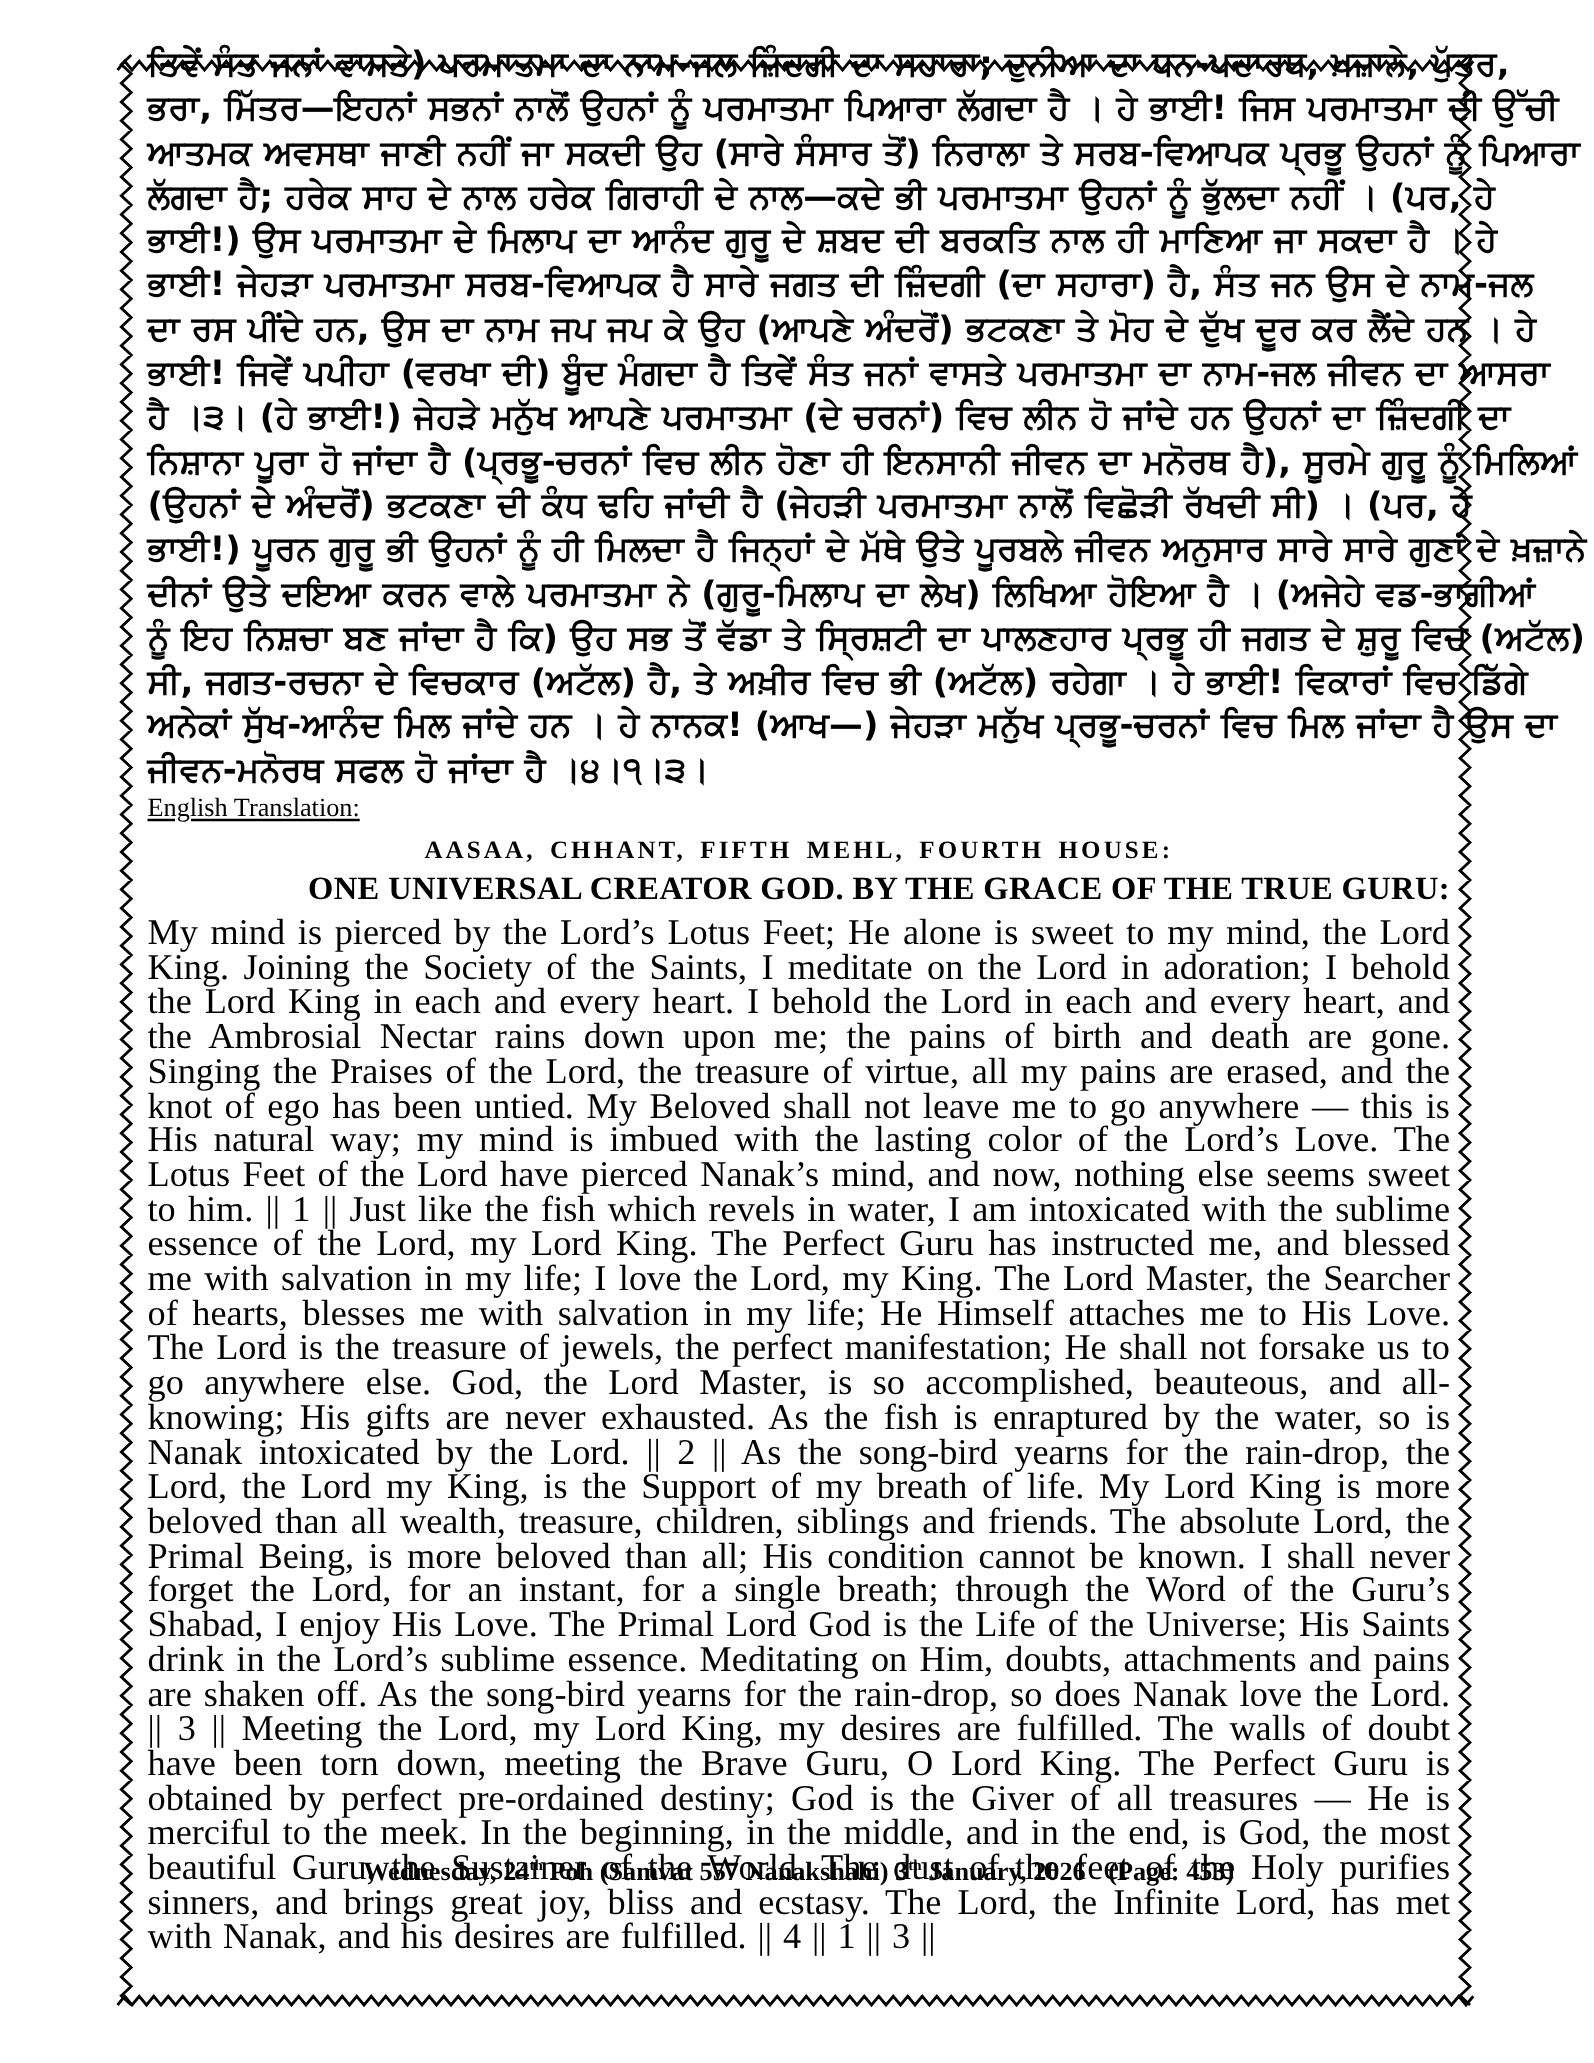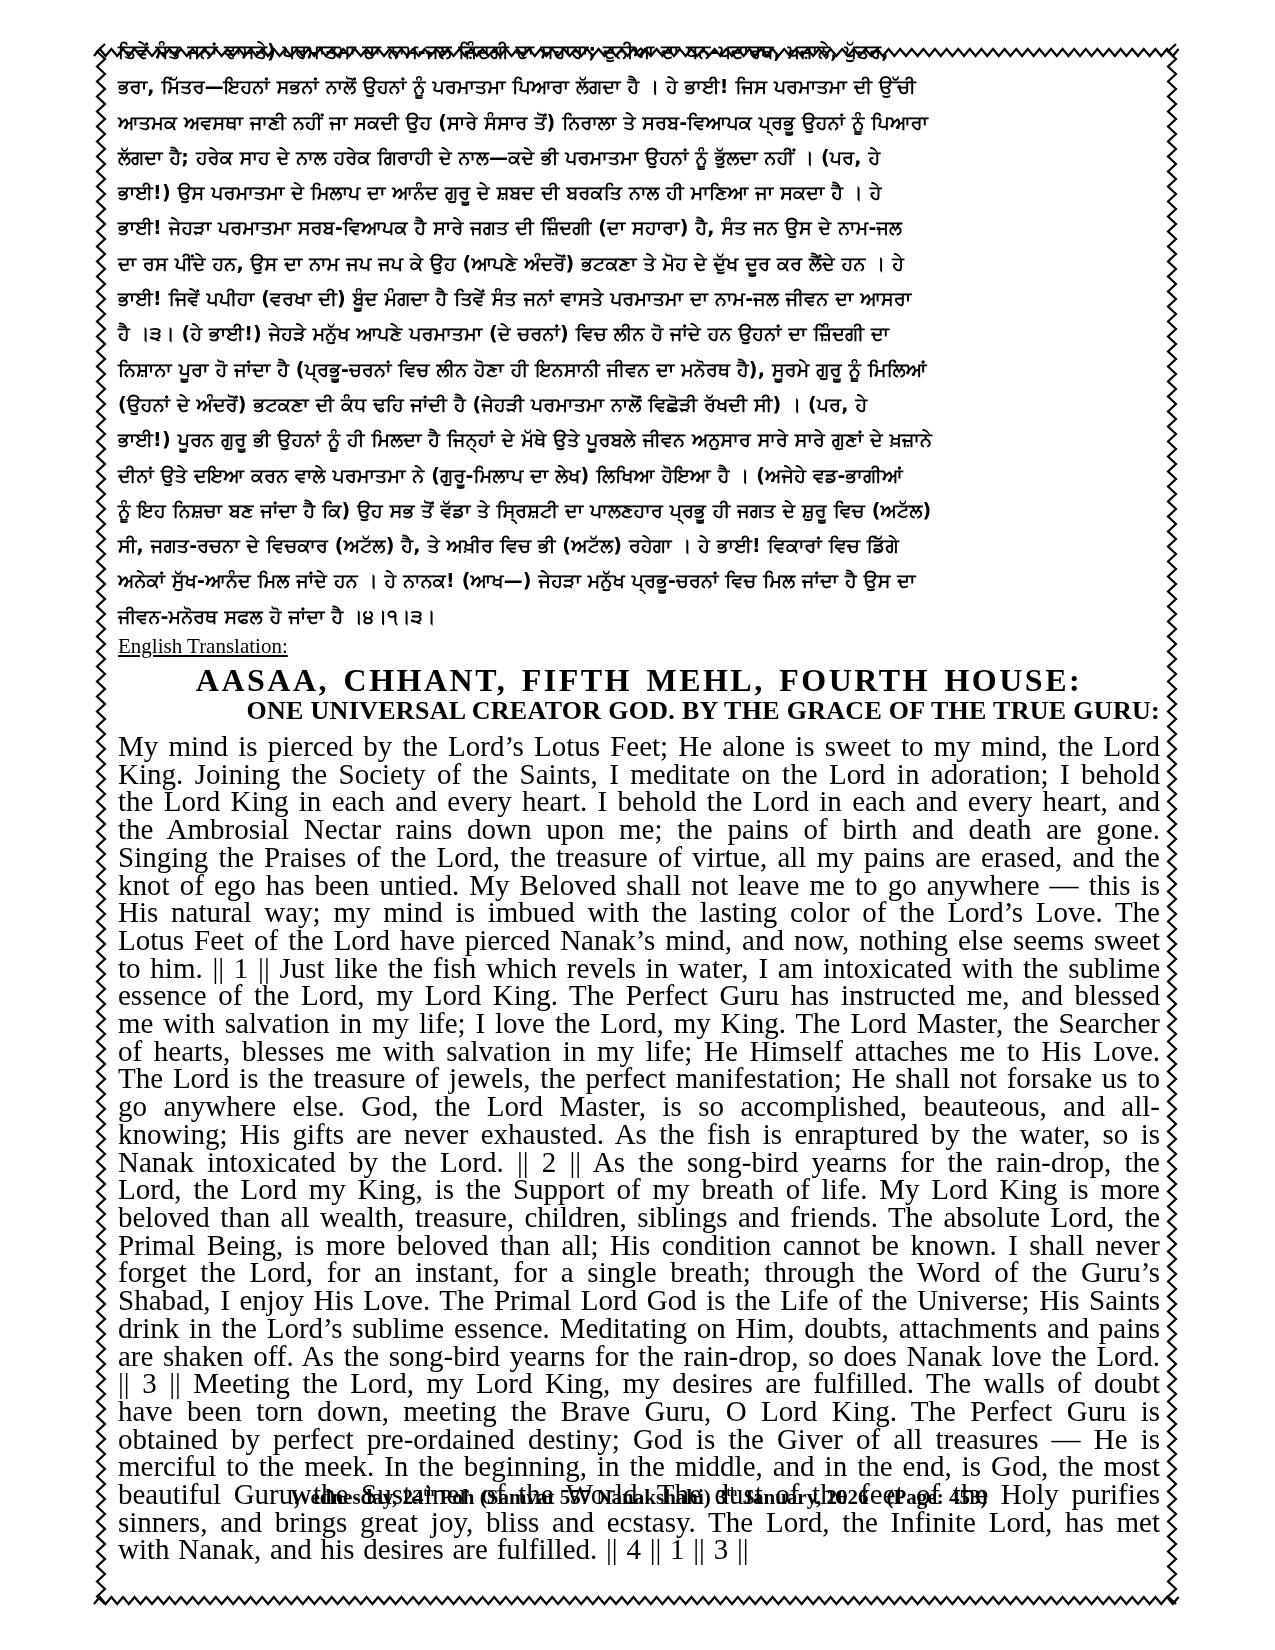--- a/index.html
+++ b/index.html
@@ -11,29 +11,29 @@
   
   svg.zz{position:absolute;overflow:visible;}
   .zz-top{left:94px;top:44px;width:1084px;height:14px;}
   .zz-bottom{left:94px;top:1592px;width:1084px;height:14px;}
   .zz-left{left:94px;top:44px;width:14px;height:1560px;}
   .zz-right{left:1165px;top:44px;width:14px;height:1560px;}
   
   .content{position:absolute;left:118px;top:34px;width:1042px;}
   .gurmukhi{
     font-family:"DejaVu Sans",sans-serif;font-weight:700;
-    font-size:19px;line-height:35.3px;letter-spacing:0.2px;
+    font-size:27px;line-height:35.3px;letter-spacing:0.2px;
   }
   .gurmukhi .gline{white-space:nowrap;text-align:justify;}
   .trans-label{
     font-size:21px;line-height:25px;
     text-decoration:underline;font-weight:500;
   }
   .h1{
-    text-align:center;font-weight:700;font-size:32px;line-height:30px;
+    text-align:center;font-weight:700;font-size:20px;line-height:30px;
     margin-top:6px;letter-spacing:2.5px;word-spacing:4px;
   }
   .h2{
     text-align:right;font-weight:700;font-size:26px;line-height:28px;
     margin-top:2px;letter-spacing:0.3px;
   }
   .body-text{
     margin-top:8px;font-size:29px;line-height:27.7px;
     text-align:justify;word-spacing:1.5px;
   }

